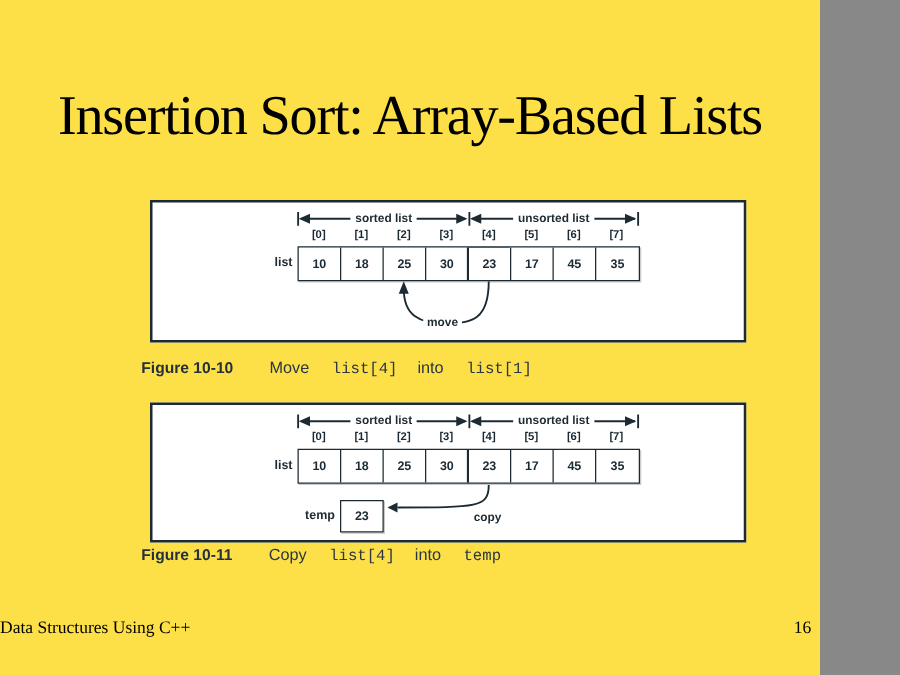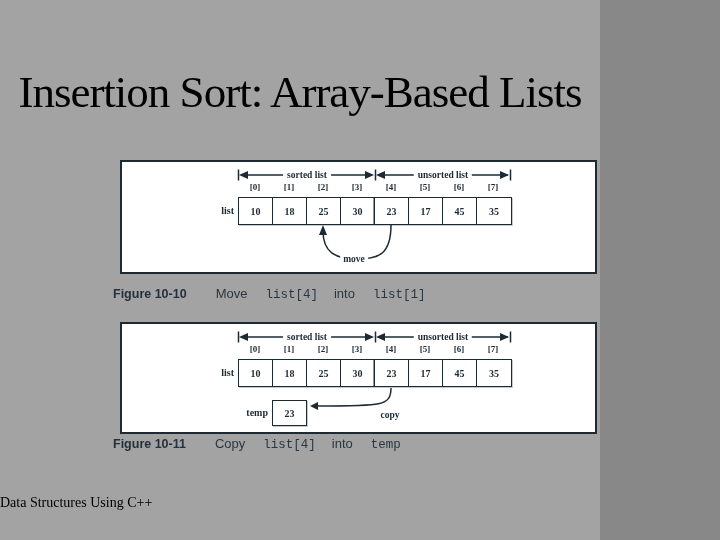--- a/index.html
+++ b/index.html
@@ -1,32 +1,32 @@
 <!DOCTYPE html>
 <html><head>
 <meta charset="utf-8">
 <style>
   html,body{margin:0;padding:0;background:#888;}
   #slide{
-    position:relative;width:600px;height:540px;background:#a3a3a3;
+    position:relative;width:656px;height:540px;background:#fde047;
     font-family:"Liberation Sans",sans-serif;overflow:hidden;
   }
   
   #title{
     position:absolute;left:0;right:0;top:66px;text-align:center;
     font-family:"Liberation Serif",serif;font-size:45px;font-weight:400;
     color:#000000;letter-spacing:-1px;white-space:nowrap;
   }
   
   .figbox{position:absolute;left:120px;width:473px;border:2px solid #1c2a33;background:#fff;}
   #figbox1{top:160px;height:110px;}
   #figbox2{top:322px;height:108px;}
   .fig-inner{position:absolute;left:-2px;top:-2px;width:477px;height:114px;}
   .fig-svg{position:absolute;left:0;top:0;z-index:1;}
-  .mono{font-family:Liberation Serif, serif;font-weight:bold;color:#1c2a33;}
+  .mono{font-family:Liberation Sans, sans-serif;font-weight:bold;color:#1c2a33;}
   .span-label{
     position:absolute;transform:translate(-50%,-50%);background:#ffffff;
     padding:0 4px;font-size:9.5px;line-height:11px;white-space:nowrap;z-index:2;
   }
   .idx{position:absolute;top:22px;width:34px;text-align:center;font-size:9px;z-index:2;}
   .cells{
     position:absolute;left:118px;top:37px;height:26px;display:flex;
     border:1px solid #1c2a33;background:#fff;z-index:2;
     box-shadow:1px 1px 0 rgba(28,42,51,0.25);
   }

